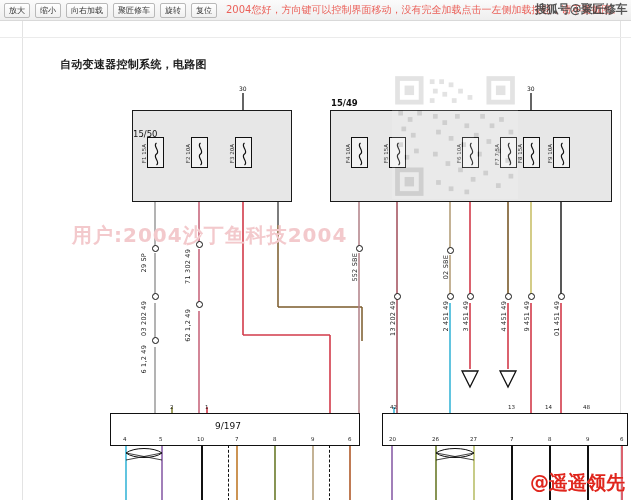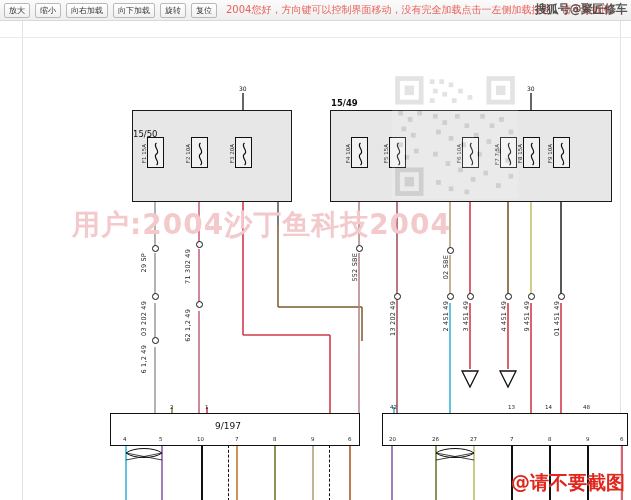--- a/index.html
+++ b/index.html
@@ -150,22 +150,22 @@
   }
   .dashbox {
     position: absolute;
     border: 1.6px dashed #111;
     border-top: none;
   }
 
   
   .wm-center {
     position: absolute;
-    left: 72px; top: 185px;
-    font-size: 28px;
+    left: 72px; top: 201px;
+    font-size: 20px;
     color: #f3c9cc;
     font-weight: bold;
     white-space: nowrap;
     font-family: "DejaVu Sans", sans-serif;
     letter-spacing: 1px;
     z-index: 3;
   }
   .wm-qr {
     position: absolute;
     left: 392px; top: 52px;
@@ -186,33 +186,34 @@
 </style>
 </head>
 <body>
 
 <div id="app">
 
   <div class="toolbar">
     <div class="tb-btn">放大</div>
     <div class="tb-btn">缩小</div>
     <div class="tb-btn">向右加载</div>
-    <div class="tb-btn">向下加载</div>
+    <div class="tb-btn">聚匠修车</div>
     <div class="tb-btn">旋转</div>
     <div class="tb-btn">复位</div>
     <div class="tb-warn">2004您好，方向键可以控制界面移动，没有完全加载点击一左侧加载按钮，请不要截图。</div>
     <div class="tb-wm">搜狐号@聚匠修车</div>
   </div>
 
   <div class="page">
 
     <div class="v-rule" style="left:22px;"></div>
     <div class="v-rule" style="left:620px;"></div>
     <div class="h-rule" style="top:16px;"></div>
 
+    <div class="diagram-title">自动变速器控制系统，电路图</div>
 
     <svg class="wm-qr" viewBox="0 0 40 40">
       <rect x="0" y="0" width="40" height="40" fill="#ffffff"></rect>
       <g fill="#555">
         <rect x="1" y="1" width="9" height="9"></rect>
           <rect x="2.5" y="2.5" width="6" height="6" fill="#fff"></rect>
           <rect x="4" y="4" width="3" height="3"></rect>
         <rect x="30" y="1" width="9" height="9"></rect>
           <rect x="31.5" y="2.5" width="6" height="6" fill="#fff"></rect>
           <rect x="33" y="4" width="3" height="3"></rect>
@@ -492,16 +493,16 @@
     <div class="pin" style="left:583px; top:383px;">48</div>
 
     <div class="pin" style="left:389px; top:415px;">20</div>
     <div class="pin" style="left:432px; top:415px;">26</div>
     <div class="pin" style="left:470px; top:415px;">27</div>
     <div class="pin" style="left:510px; top:415px;">7</div>
     <div class="pin" style="left:548px; top:415px;">8</div>
     <div class="pin" style="left:586px; top:415px;">9</div>
     <div class="pin" style="left:620px; top:415px;">6</div>
 
-    <div class="wm-br">@请不要截图</div>
+    <div class="wm-br">@遥遥领先</div>
 
   </div>
 </div>
 
 </body></html>

